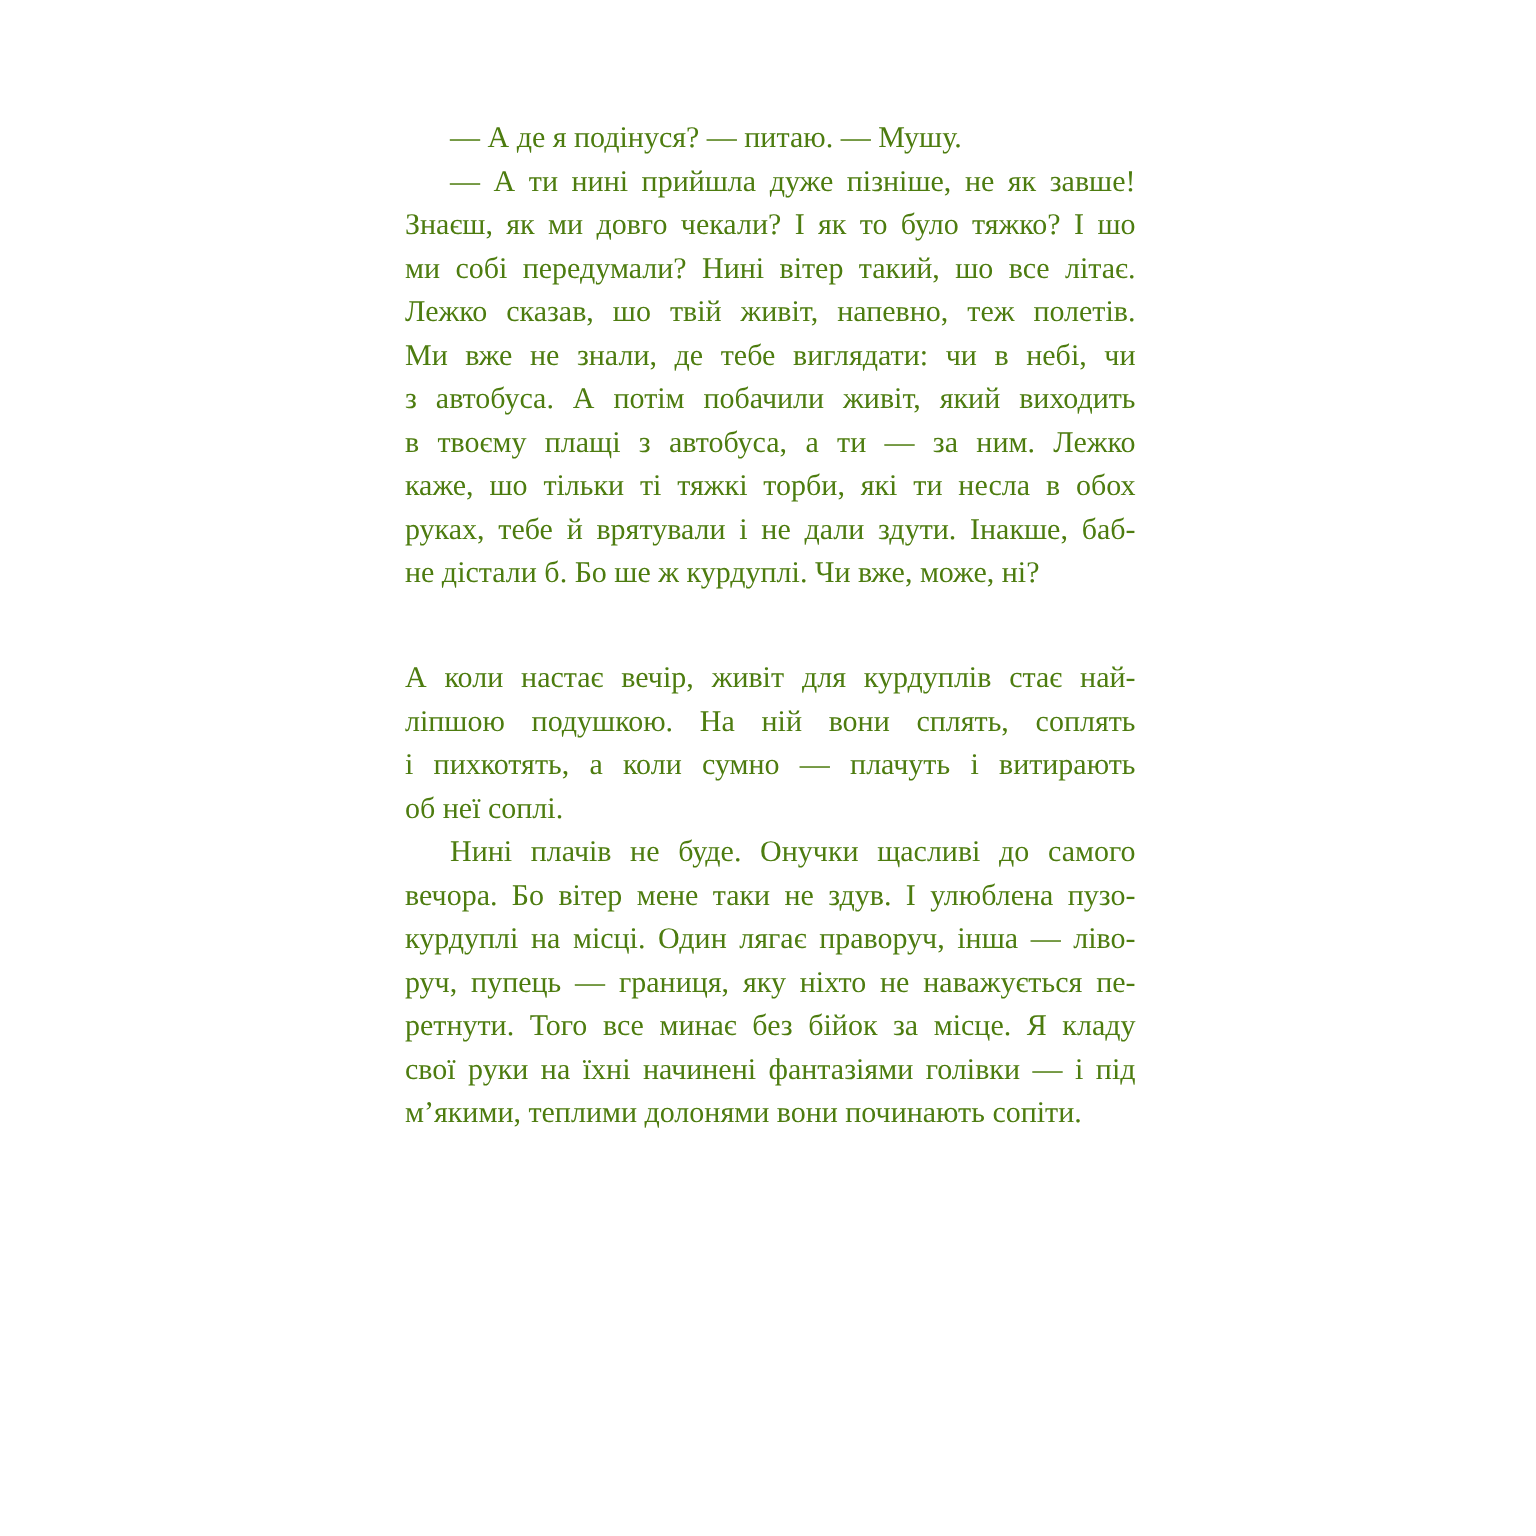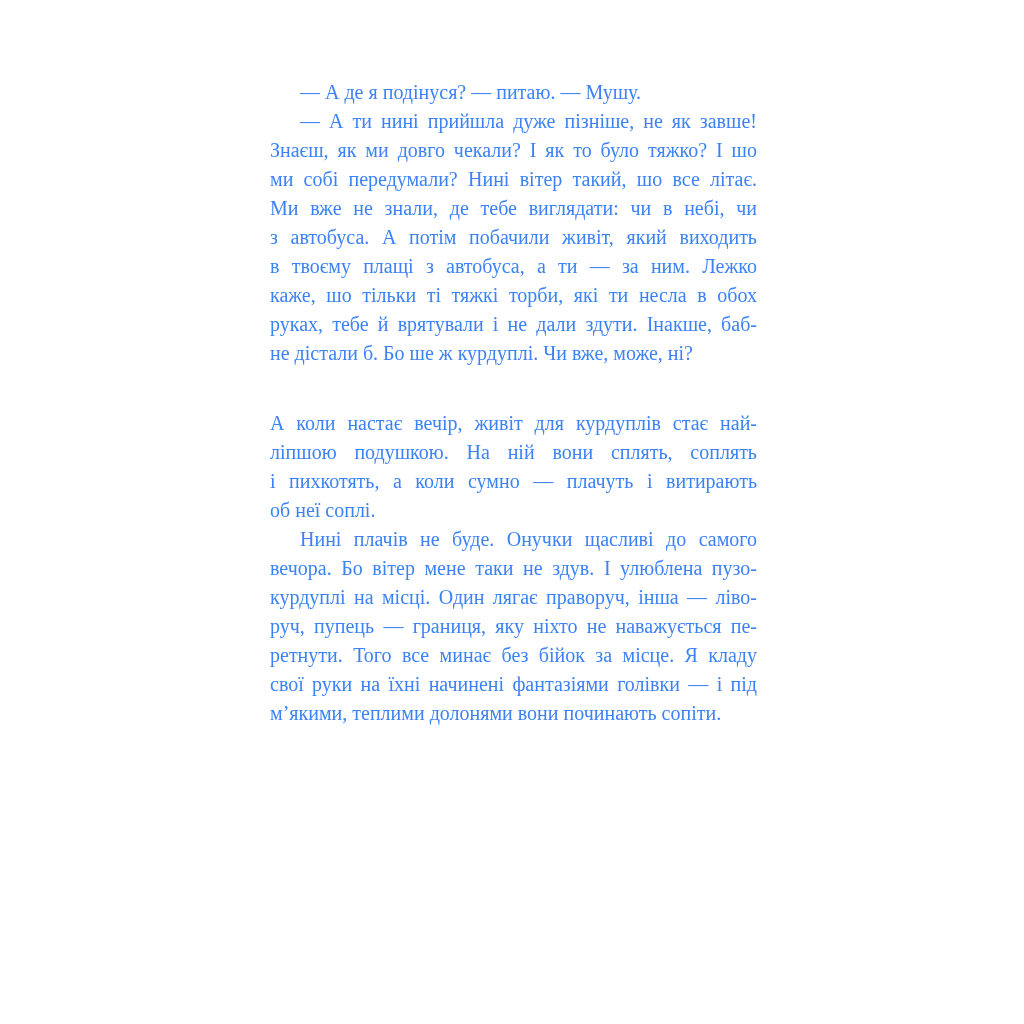--- a/index.html
+++ b/index.html
@@ -15,21 +15,21 @@
     overflow: hidden;
   }
   .text-block {
     position: absolute;
     left: 270px;
     top: 78px;
     width: 487px;
     font-family: "Liberation Serif", "DejaVu Serif", serif;
     font-size: 20px;
     line-height: 29px;
-    color: #3b82f6;
+    color: #4d7c0f;
   }
   .para { margin: 0; padding: 0; }
   .para .line {
     text-align: justify;
     text-align-last: justify;
   }
   .para .line:last-child {
     text-align-last: left;
   }
   .para.indent .line:first-child {
@@ -44,20 +44,21 @@
 
 <main class="page">
   <div class="text-block" id="text-block">
       <div class="para indent">
         <div class="line">— А де я подінуся? — питаю. — Мушу.</div>
       </div>
       <div class="para indent">
         <div class="line">— А ти нині прийшла дуже пізніше, не як завше!</div>
         <div class="line">Знаєш, як ми довго чекали? І як то було тяжко? І шо</div>
         <div class="line">ми собі передумали? Нині вітер такий, шо все літає.</div>
+        <div class="line">Лежко сказав, шо твій живіт, напевно, теж полетів.</div>
         <div class="line">Ми вже не знали, де тебе виглядати: чи в небі, чи</div>
         <div class="line">з автобуса. А потім побачили живіт, який виходить</div>
         <div class="line">в твоєму плащі з автобуса, а ти — за ним. Лежко</div>
         <div class="line">каже, шо тільки ті тяжкі торби, які ти несла в обох</div>
         <div class="line">руках, тебе й врятували і не дали здути. Інакше, баб-</div>
         <div class="line">не дістали б. Бо ше ж курдуплі. Чи вже, може, ні?</div>
       </div>
       <div class="para section-break">
         <div class="line">А коли настає вечір, живіт для курдуплів стає най-</div>
         <div class="line">ліпшою подушкою. На ній вони сплять, соплять</div>

